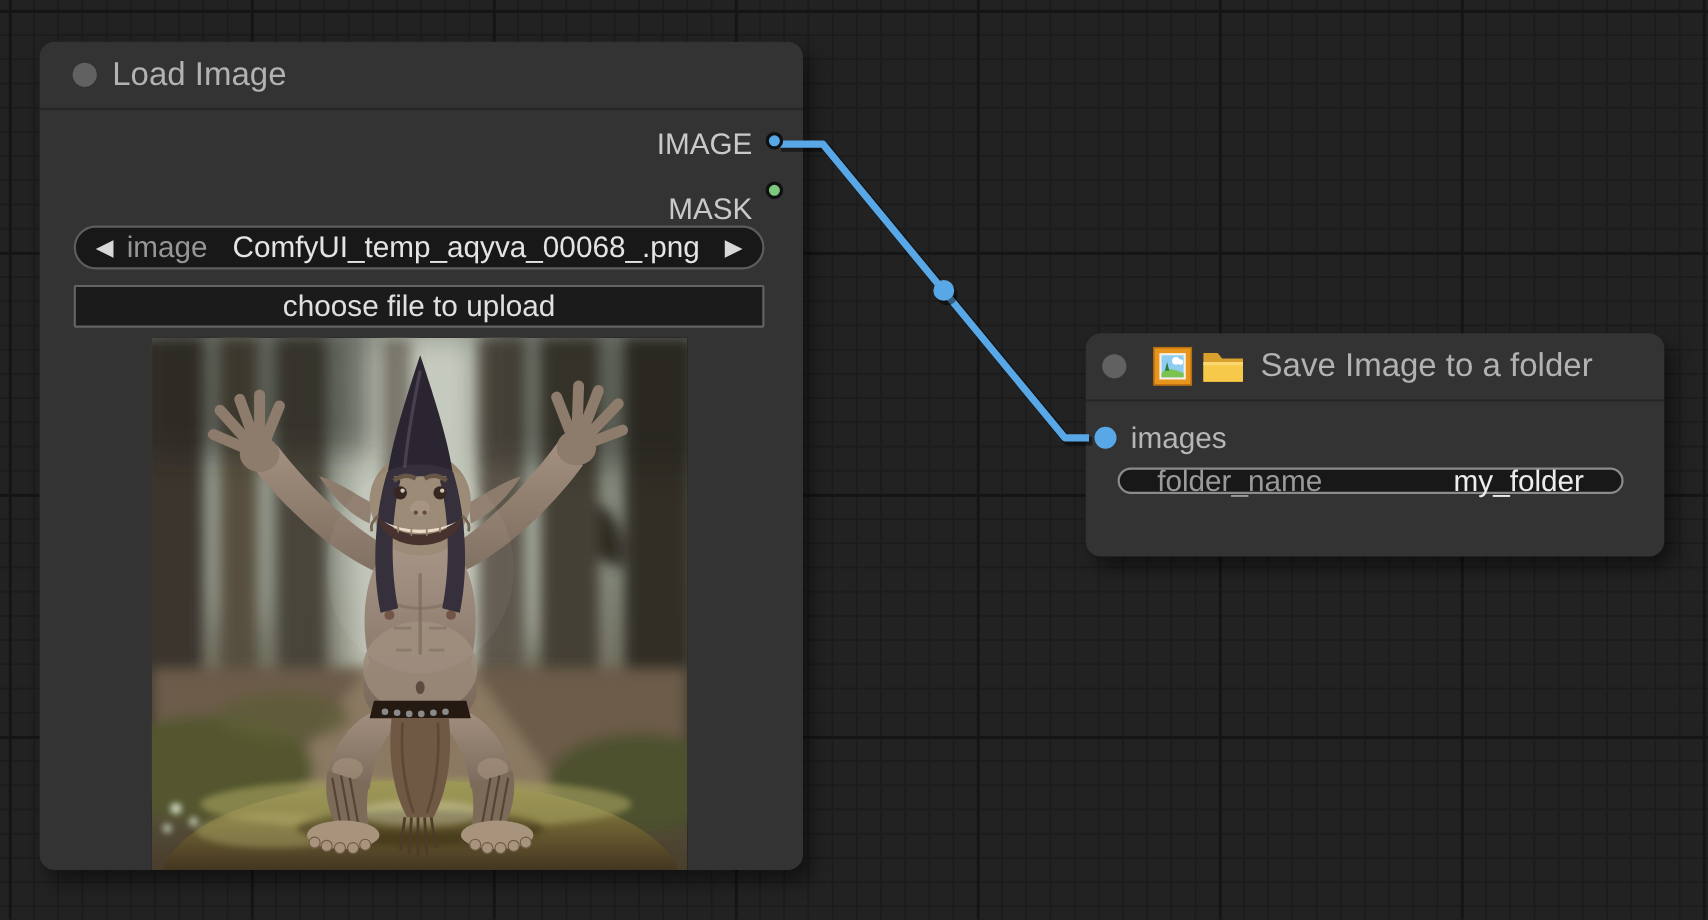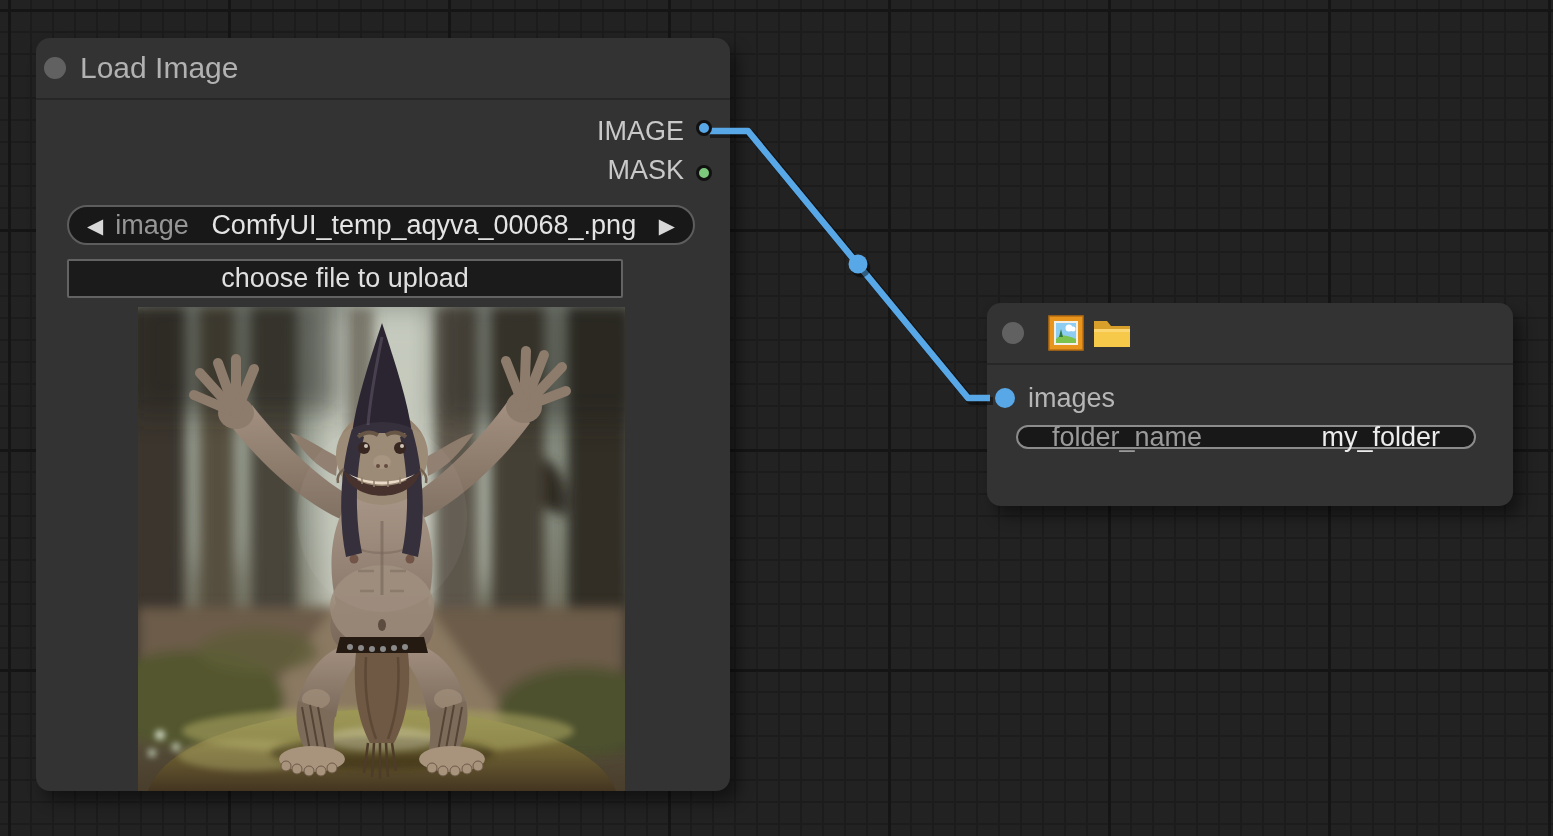--- a/index.html
+++ b/index.html
@@ -22,49 +22,49 @@
     position:absolute;
     background:#333333;
     border-radius:14px;
     box-shadow:8px 10px 16px rgba(0,0,0,0.45);
     z-index:1;
   }
   .node-header{
     height:62px;
     display:flex;align-items:center;
     border-bottom:2px solid #272727;
-    padding-left:8px;
+    padding-left:30px;
   }
   .title-dot{
     width:22px;height:22px;border-radius:50%;
     background:#616161;flex:0 0 auto;
   }
   .node-title{
     color:#b2b2b2;font-size:30px;line-height:1;
     margin-left:14px;white-space:nowrap;
   }
   
   #node-load-image{left:36px;top:38px;width:694px;height:753px;}
   .out-label{
     position:absolute;color:#c9c9c9;font-size:27px;line-height:32px;
     right:46px;text-align:right;white-space:nowrap;
   }
   #label-image-out{top:77px;}
-  #label-mask-out{top:116px;}
+  #label-mask-out{top:136px;}
   .combo{
     position:absolute;left:31px;top:167px;width:628px;height:40px;
     background:#181818;border:2px solid #5d5d5d;border-radius:21px;
     display:flex;align-items:center;padding:0 18px;
     font-size:27px;color:#e2e2e2;
   }
   .combo .arrow{color:#d8d8d8;font-size:21px;line-height:1;flex:0 0 auto;cursor:pointer;}
   .combo .wlabel{color:#969696;margin-left:12px;flex:0 0 auto;}
   .combo .wvalue{flex:1;text-align:center;color:#e4e4e4;white-space:nowrap;overflow:hidden;}
   .upload-btn{
-    position:absolute;left:31px;top:221px;width:556px;height:39px;
+    position:absolute;left:31px;top:221px;width:628px;height:39px;
     background:#1b1b1b;border:2px solid #636363;border-radius:2px;
     display:flex;align-items:center;justify-content:center;
     font-size:27px;color:#e0e0e0;cursor:pointer;
   }
   .preview{
     position:absolute;left:102px;top:269px;width:487px;height:484px;
     overflow:hidden;background:#1a1a18;
   }
   .preview svg{display:block;}
   
@@ -301,20 +301,21 @@
           <path d="M11,22 L13,14 L15,22 Z" fill="#2f7a3a"></path>
         </svg>
       </span>
       <span class="hicon">
         <svg width="40" height="32" viewBox="0 0 40 32">
           <path d="M2,4 L15,4 L19,9 L38,9 L38,30 L2,30 Z" fill="#d99f2b"></path>
           <path d="M2,12 L38,12 L38,30 L2,30 Z" fill="#f6c94b"></path>
           <path d="M2,12 L38,12 L38,15 L2,15 Z" fill="#ffe08a" opacity="0.6"></path>
         </svg>
       </span>
+      <div class="node-title">Save Image to a folder</div>
     </div>
     <div class="in-label">images</div>
     <div class="pill-widget">
       <span class="wlabel">folder_name</span>
       <span class="wvalue">my_folder</span>
     </div>
   </div>
 
   <svg class="wire-layer" width="1553" height="836" viewBox="0 0 1553 836">
     <path d="M710,134 L751,134 L971,401 L993,401" stroke="rgba(0,0,0,0.45)" stroke-width="8" fill="none" stroke-linejoin="round"></path>

